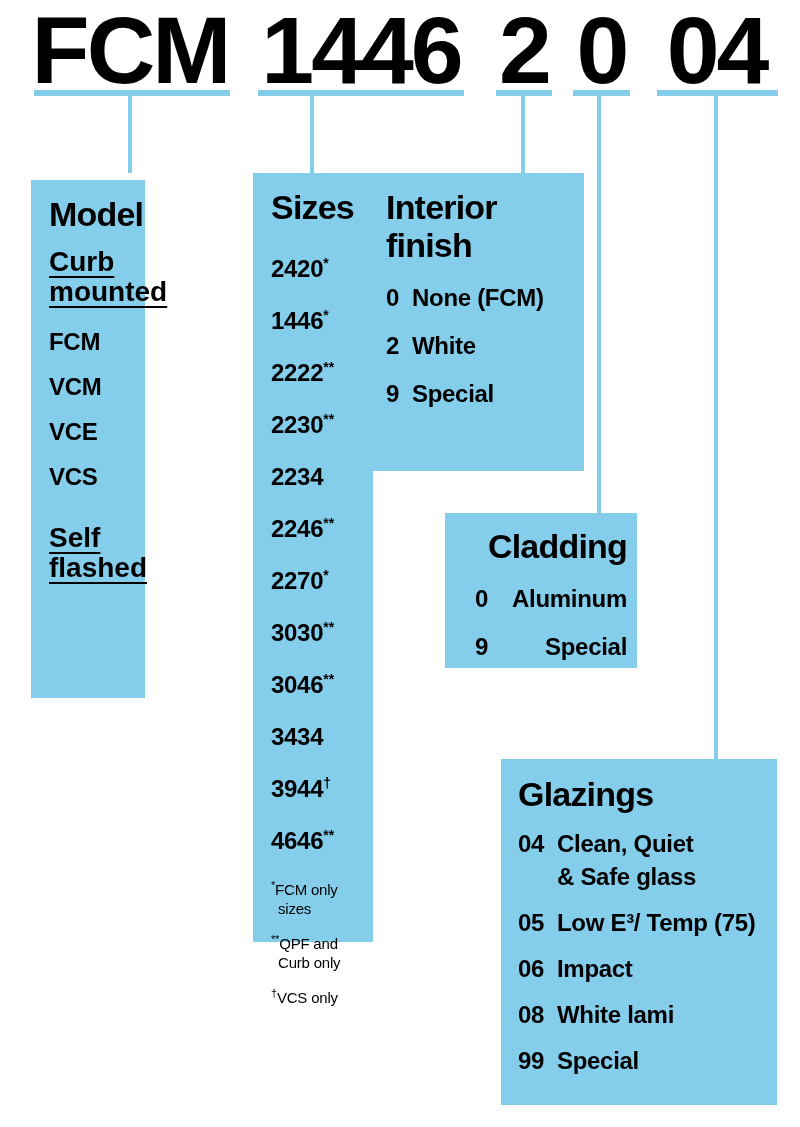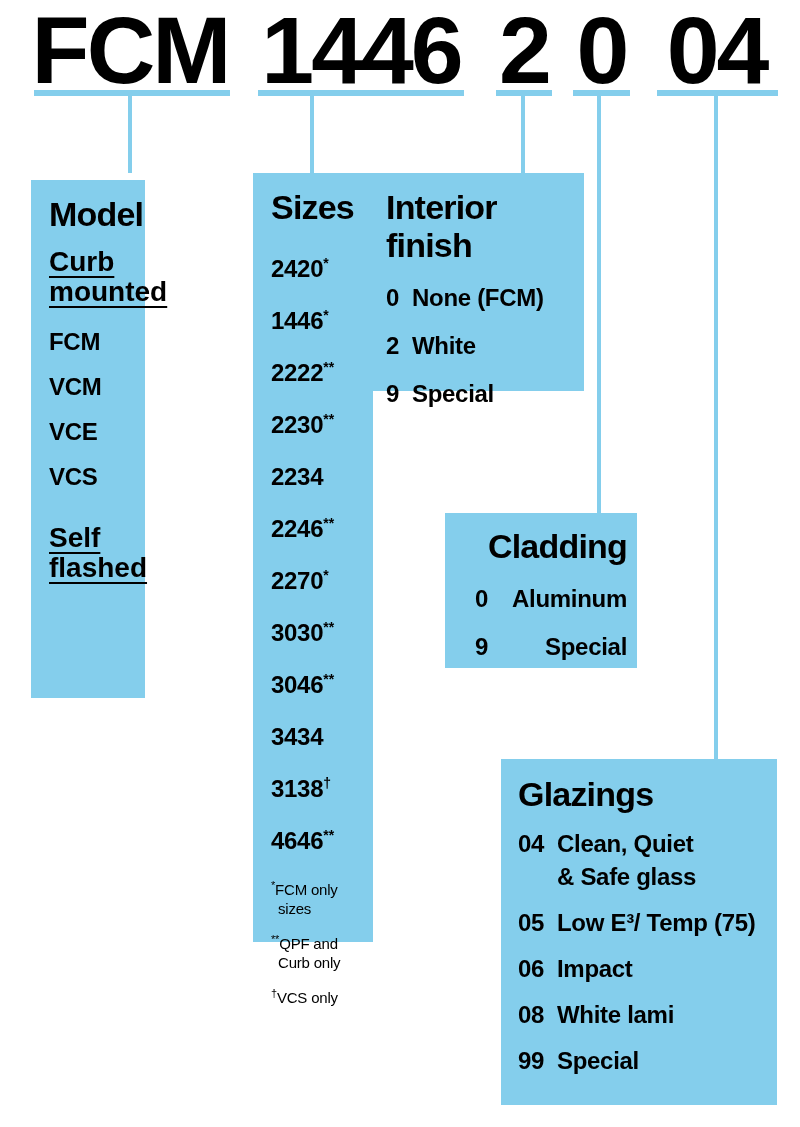--- a/index.html
+++ b/index.html
@@ -30,21 +30,21 @@
   .c-model    { left:128px; height:77px; }
   .c-sizes    { left:310px; height:77px; }
   .c-interior { left:521px; height:77px; }
   .c-cladding { left:597px; height:417px; }
   .c-glazings { left:714px; height:663px; }
 
   
   .box { position:absolute; background:#84ceec; box-sizing:border-box; }
   .box-model    { left:31px;  top:180px; width:114px; height:518px; padding:15px 8px 0 18px; }
   .box-sizes    { left:213px; top:173px; width:120px; height:769px; padding:15px 6px 0 18px;margin-left:40px; }
-  .box-interior { left:370px; top:173px; width:214px; height:218px; padding:15px 10px 0 16px; }
+  .box-interior { left:370px; top:173px; width:214px; height:298px; padding:15px 10px 0 16px; }
   .box-cladding { left:445px; top:513px; width:192px; height:155px; padding:14px 10px 0 17px;text-align:right; }
   .box-glazings { left:501px; top:759px; width:276px; height:346px; padding:16px 10px 0 17px; }
 
   .box-title {
     margin:0 0 14px 0; font-size:34px; font-weight:bold;
     line-height:1.12; letter-spacing:-0.8px;
   }
 
   
   .group-heading { font-size:28px; font-weight:bold; line-height:30px; margin-bottom:12px; }
@@ -114,21 +114,21 @@
     <div class="size-item"><span>2420</span><sup>*</sup></div>
     <div class="size-item"><span>1446</span><sup>*</sup></div>
     <div class="size-item"><span>2222</span><sup>**</sup></div>
     <div class="size-item"><span>2230</span><sup>**</sup></div>
     <div class="size-item"><span>2234</span><sup></sup></div>
     <div class="size-item"><span>2246</span><sup>**</sup></div>
     <div class="size-item"><span>2270</span><sup>*</sup></div>
     <div class="size-item"><span>3030</span><sup>**</sup></div>
     <div class="size-item"><span>3046</span><sup>**</sup></div>
     <div class="size-item"><span>3434</span><sup></sup></div>
-    <div class="size-item"><span>3138</span><sup>†</sup></div>
+    <div class="size-item"><span>3944</span><sup>†</sup></div>
     <div class="size-item"><span>4646</span><sup>**</sup></div>
     <div class="footnote"><sup>*</sup><span>FCM only sizes</span></div>
     <div class="footnote"><sup>**</sup><span>QPF and Curb only</span></div>
     <div class="footnote"><sup>†</sup><span>VCS only</span></div>
   </section>
 
   <section class="box box-interior">
     <h2 class="box-title">Interior finish</h2>
     <div class="opt">
       <span class="opt-code">0</span>

